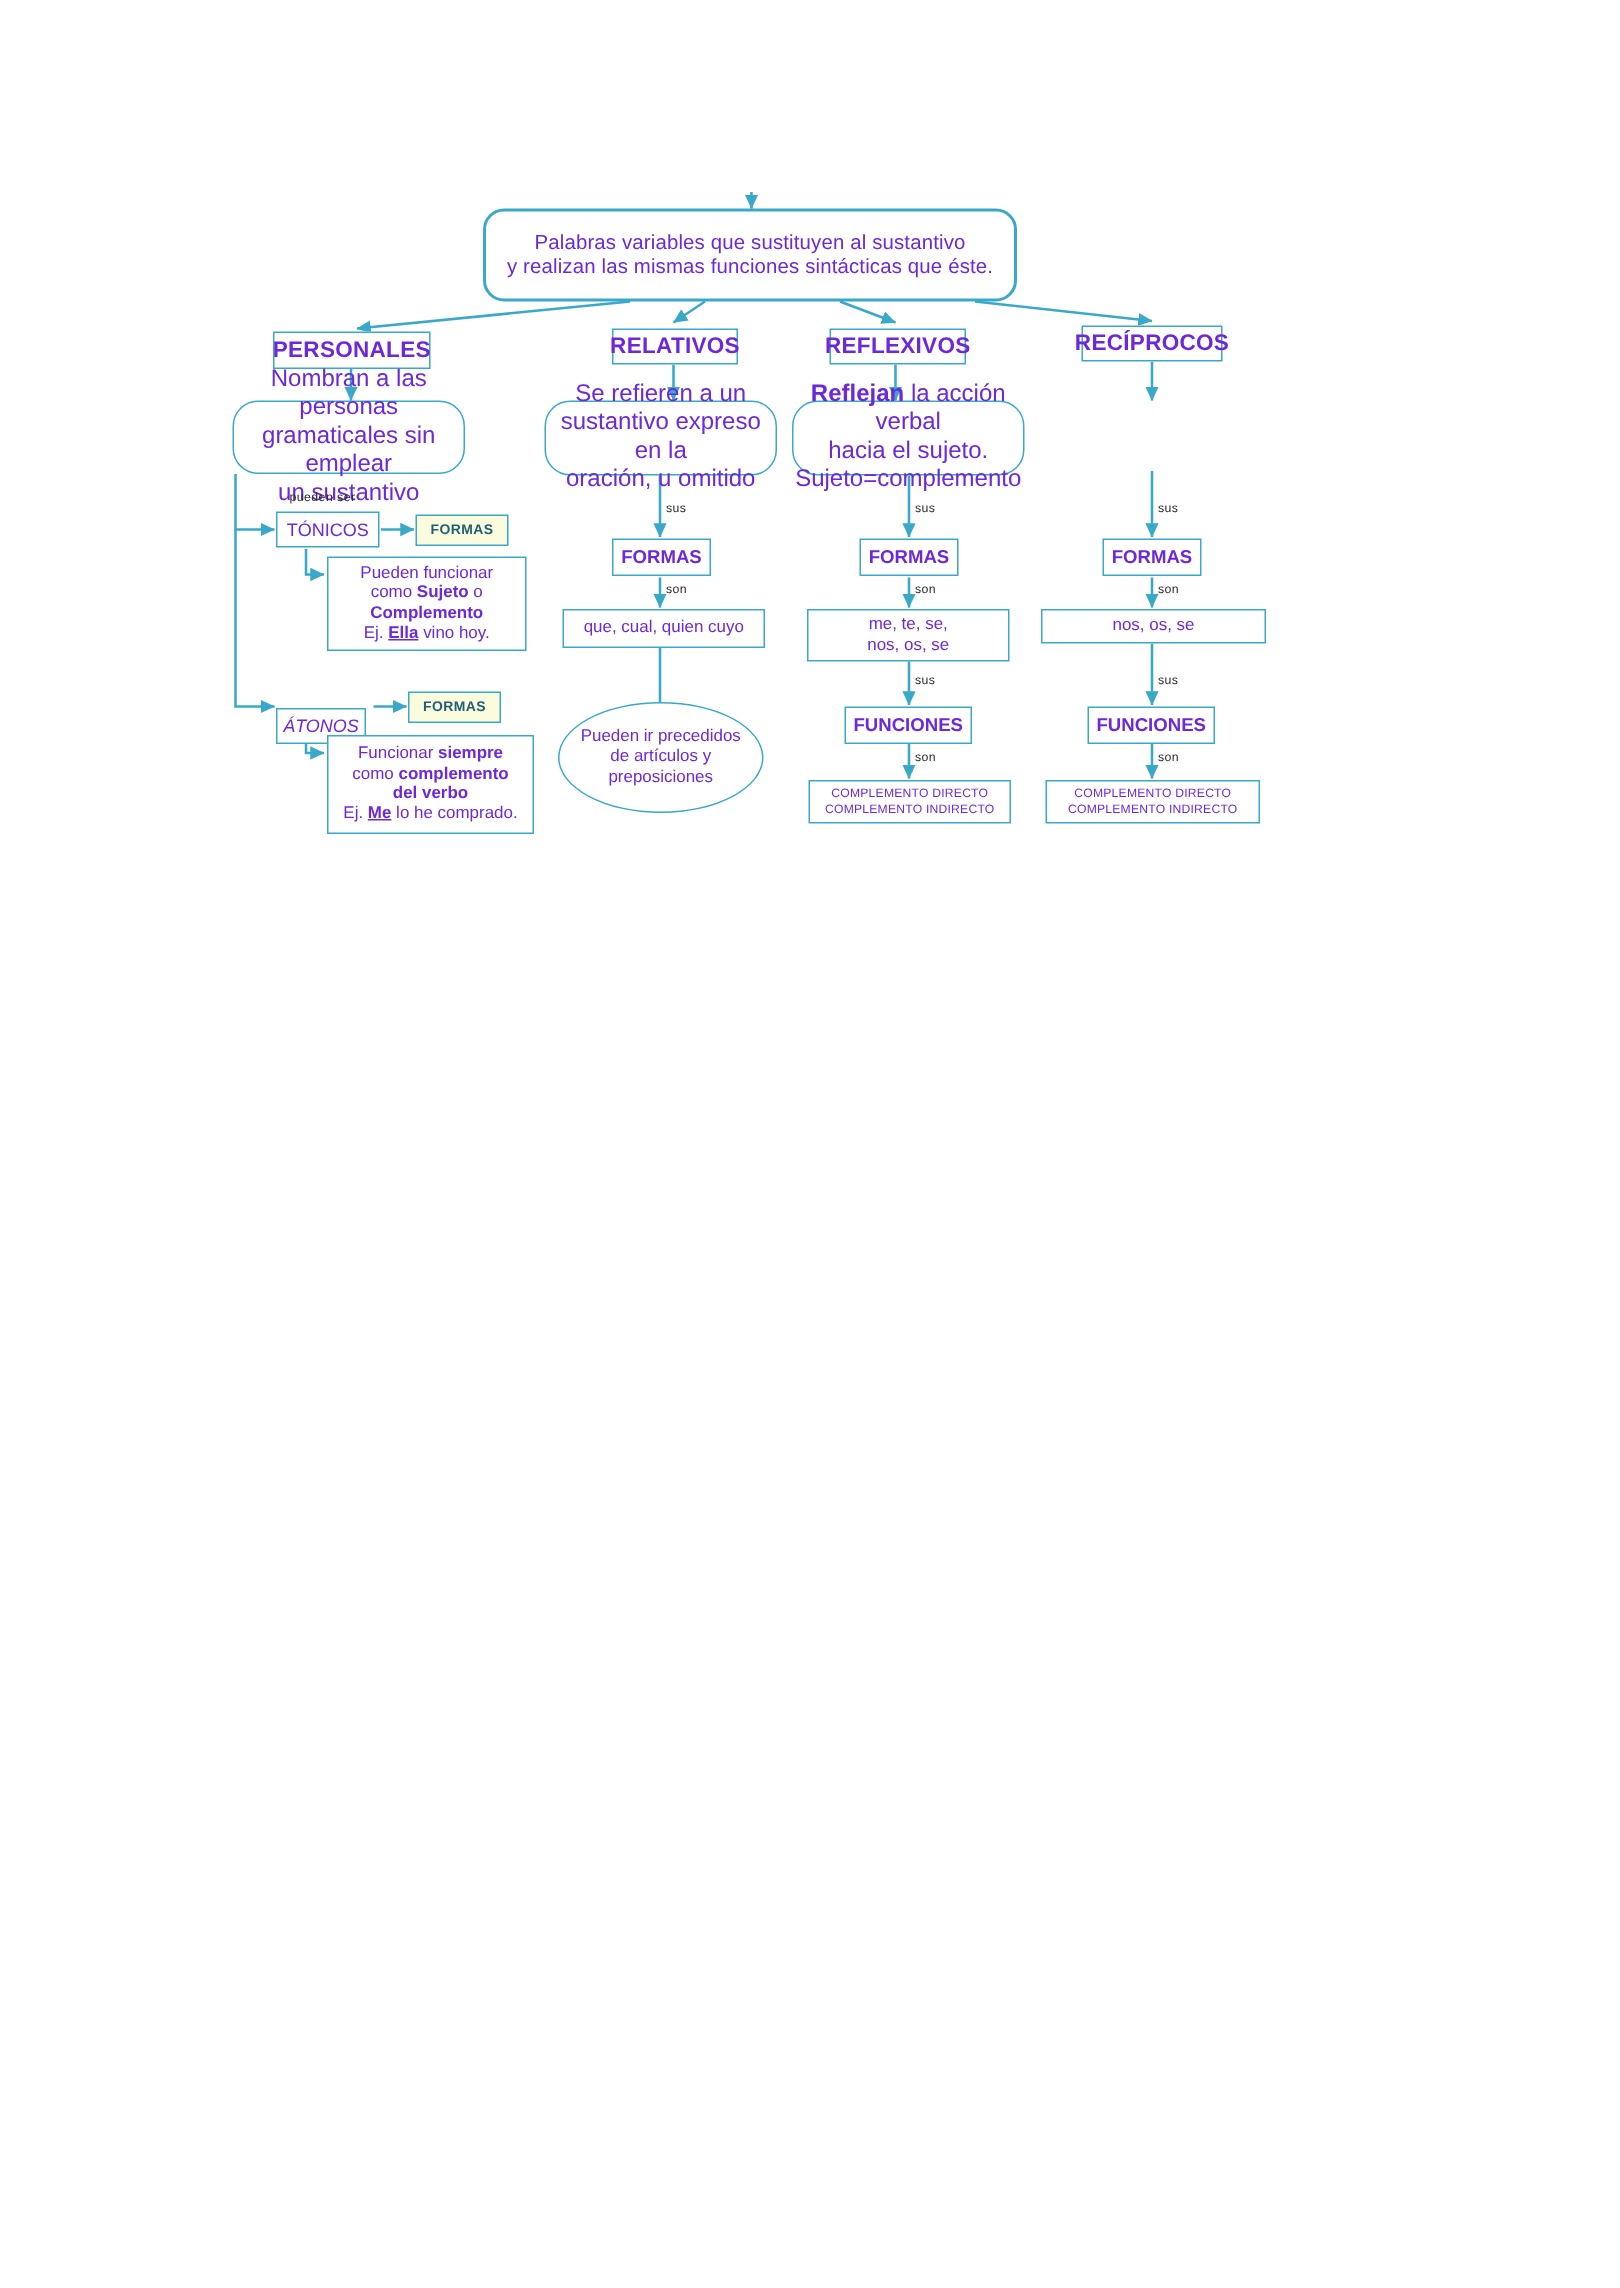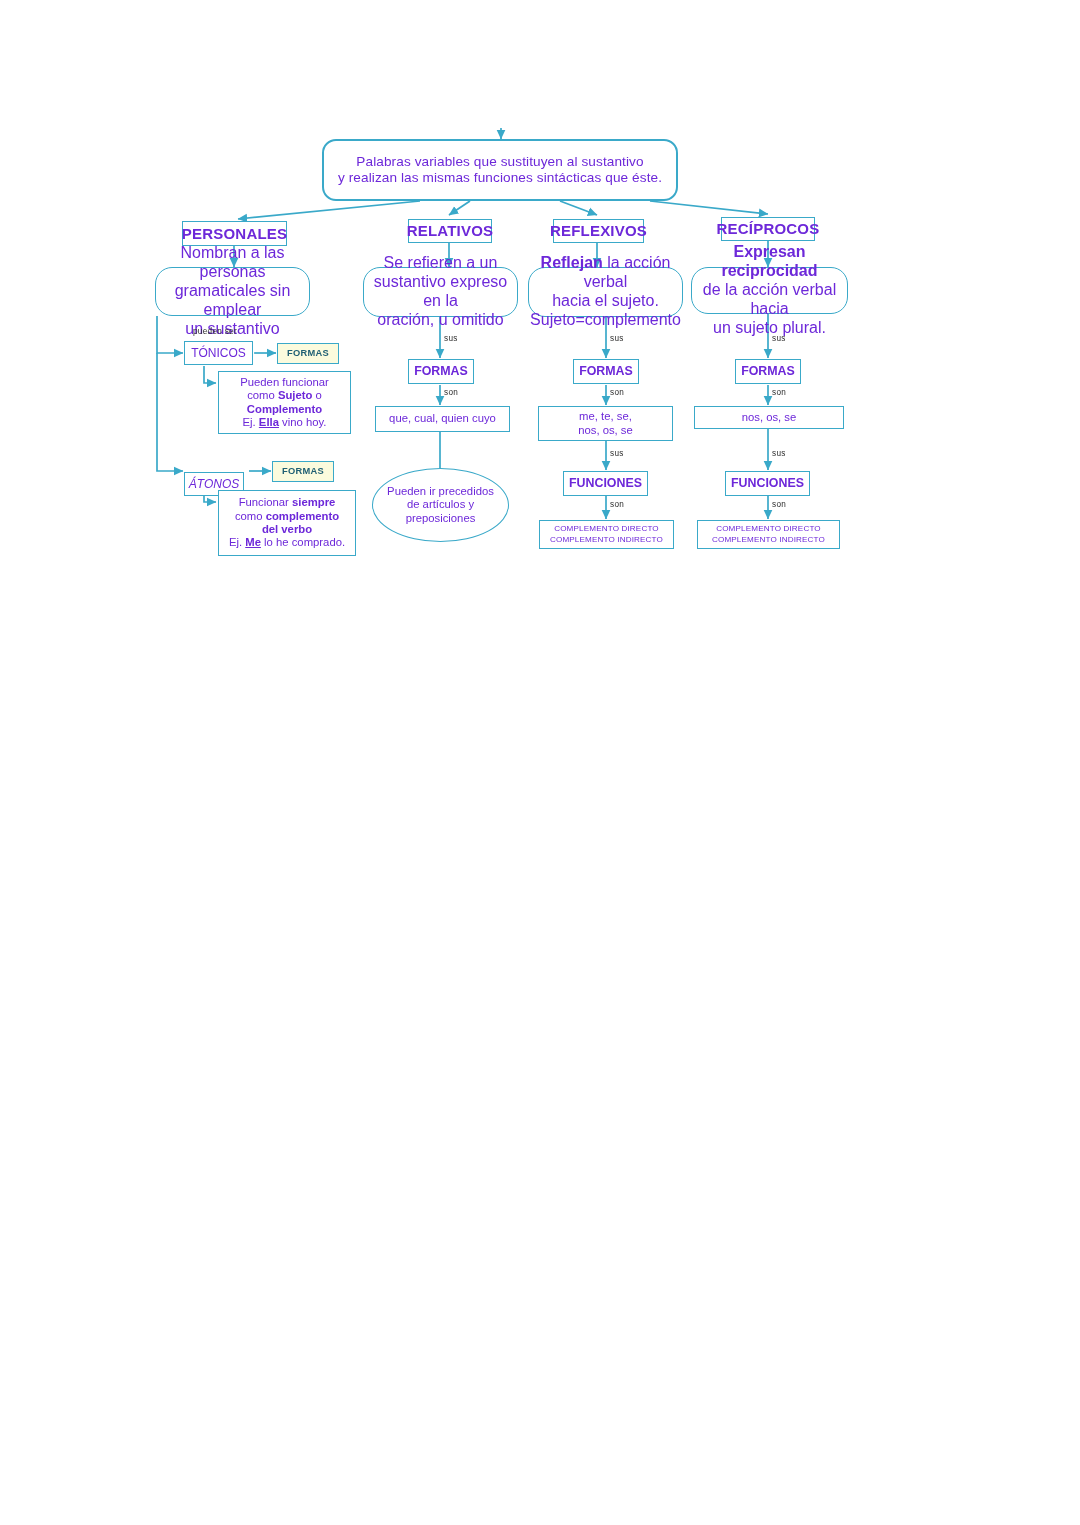--- a/index.html
+++ b/index.html
@@ -226,27 +226,20 @@
 
   <div class="node small" style="left:539px;top:520px;width:135px;height:29px;">
     <div>
       <div>COMPLEMENTO DIRECTO</div>
       <div>COMPLEMENTO INDIRECTO</div>
     </div>
   </div>
 
   <div class="node cat" style="left:721px;top:217px;width:94px;height:24px;">RECÍPROCOS</div>
 
-  <div class="node desc" style="left:691px;top:267px;width:157px;height:47px;">
-    <div>
-      <div><b>Expresan reciprocidad</b></div>
-      <div>de la acción verbal hacia</div>
-      <div>un sujeto plural.</div>
-    </div>
-  </div>
 
   <div class="connlabel" style="left:772px;top:334px;">sus</div>
 
   <div class="node label" style="left:735px;top:359px;width:66px;height:25px;">FORMAS</div>
 
   <div class="connlabel" style="left:772px;top:388px;">son</div>
 
   <div class="node sub" style="left:694px;top:406px;width:150px;height:23px;">nos, os, se</div>
 
   <div class="connlabel" style="left:772px;top:449px;">sus</div>

